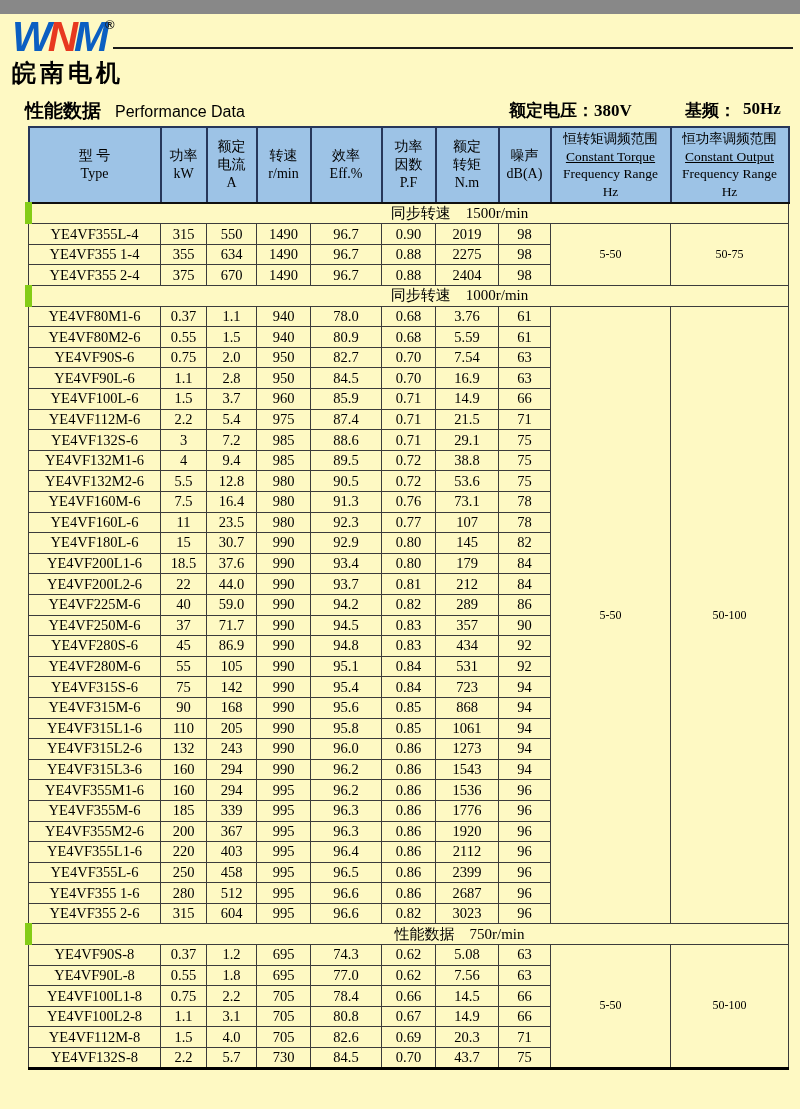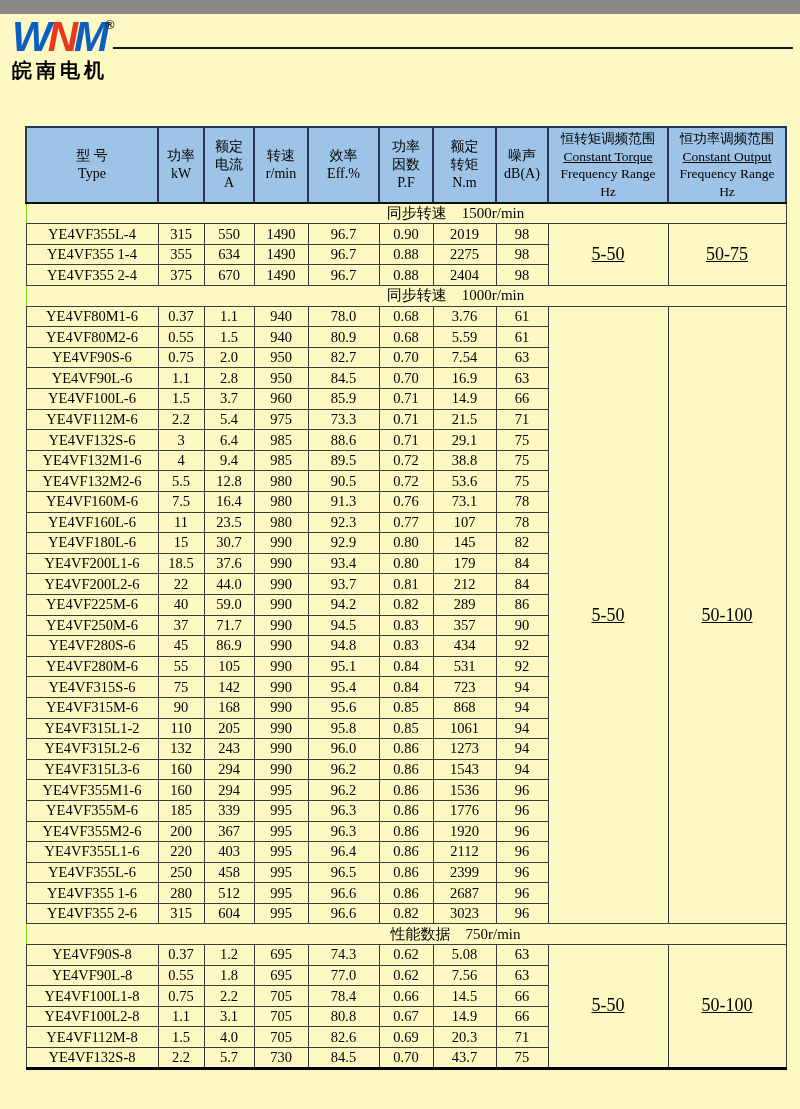--- a/index.html
+++ b/index.html
@@ -4,21 +4,21 @@
 <style>
   * { margin:0; padding:0; box-sizing:border-box; }
   body { background:#888; font-family:"Liberation Serif","DejaVu Serif",serif; }
   .page { position:relative; width:800px; height:1109px; background:#fef9c3; margin:14px auto; overflow:hidden; }
 
   
   .logo { position:absolute; left:12px; top:2px; }
   .brand { font-family:"Liberation Sans","DejaVu Sans",sans-serif; font-weight:bold; font-style:italic;
            font-size:42px; letter-spacing:-4px; line-height:1.0; }
   .brand .rmark { font-size:13px; font-style:normal; letter-spacing:0; vertical-align:22px; color:#222; }
-  .company { font-size:20px; font-weight:bold; color:#000; letter-spacing:4px; margin-top:-1px;
+  .company { font-size:24px; font-weight:bold; color:#000; letter-spacing:4px; margin-top:-1px;
              font-family:"Liberation Sans","DejaVu Sans",sans-serif; }
 
   .top-rule { position:absolute; left:113px; top:33px; width:680px; height:2px; background:#1a1a1a; }
 
   
   .title-row { position:absolute; left:25px; top:84px; width:760px; height:24px; }
   .t-zh { font-family:"Liberation Sans","DejaVu Sans",sans-serif; font-weight:bold; font-size:19px; color:#000; }
   .t-en { font-family:"Liberation Sans","DejaVu Sans",sans-serif; font-size:16px; color:#000; margin-left:14px; }
   .t-right { position:absolute; top:1px; font-size:17px; font-weight:bold; color:#000; }
   .rv { left:484px; } .bf { left:660px; } .bfv { left:718px; }
@@ -31,38 +31,44 @@
 
   thead tr { height:74px; }
   thead th { background:#9dc3e6; border:2px solid #27375a; border-bottom:2px solid #101010;
              font-weight:normal; font-size:14px; line-height:1.28; padding:2px 0; text-align:center;
              vertical-align:middle; color:#000; }
   thead th div.u { text-decoration:underline; }
   thead th.wide { font-size:13.5px; line-height:1.3; }
 
   tbody td { border:1px solid #3c3c3c; text-align:center; vertical-align:middle;
              font-size:14.5px; color:#000; height:20.6px; padding:0 1px; }
-  tbody tr.sec td { border-left:1px solid #84cc16; border-right:1px solid #3c3c3c;
+  tbody tr.sec td { border-left:7px solid #84cc16; border-right:1px solid #3c3c3c;
                     font-size:15px; padding-left:100px; }
-  td.freq { font-size:18px;text-decoration:underline; }
+  td.freq { font-size:12px; }
 </style>
 </head>
 <body>
 
 <div class="page">
 
   <div class="logo">
     <div class="brand">
       <span style="color:#0b5fc2">W</span><span style="color:#e8391f">N</span><span style="color:#0b5fc2">M</span><span class="rmark">®</span>
     </div>
     <div class="company">皖南电机</div>
   </div>
 
   <div class="top-rule"></div>
 
+  <div class="title-row">
+    <span class="t-zh">性能数据</span><span class="t-en">Performance Data</span>
+    <span class="t-right rv">额定电压：380V</span>
+    <span class="t-right bf">基频：</span>
+    <span class="t-right bfv">50Hz</span>
+  </div>
 
   <table class="perf">
     <colgroup>
       <col class="c0">
         <col class="c1">
         <col class="c2">
         <col class="c3">
         <col class="c4">
       <col class="c5">
         <col class="c6">
@@ -210,29 +216,29 @@
           <td>85.9</td>
           <td>0.71</td>
           <td>14.9</td>
           <td>66</td>
         </tr>
         <tr>
           <td>YE4VF112M-6</td>
           <td>2.2</td>
           <td>5.4</td>
           <td>975</td>
-          <td>73.3</td>
+          <td>87.4</td>
           <td>0.71</td>
           <td>21.5</td>
           <td>71</td>
         </tr>
         <tr>
           <td>YE4VF132S-6</td>
           <td>3</td>
-          <td>6.4</td>
+          <td>7.2</td>
           <td>985</td>
           <td>88.6</td>
           <td>0.71</td>
           <td>29.1</td>
           <td>75</td>
         </tr>
         <tr>
           <td>YE4VF132M1-6</td>
           <td>4</td>
           <td>9.4</td>
@@ -356,21 +362,21 @@
           <td>YE4VF315M-6</td>
           <td>90</td>
           <td>168</td>
           <td>990</td>
           <td>95.6</td>
           <td>0.85</td>
           <td>868</td>
           <td>94</td>
         </tr>
         <tr>
-          <td>YE4VF315L1-2</td>
+          <td>YE4VF315L1-6</td>
           <td>110</td>
           <td>205</td>
           <td>990</td>
           <td>95.8</td>
           <td>0.85</td>
           <td>1061</td>
           <td>94</td>
         </tr>
         <tr>
           <td>YE4VF315L2-6</td>

